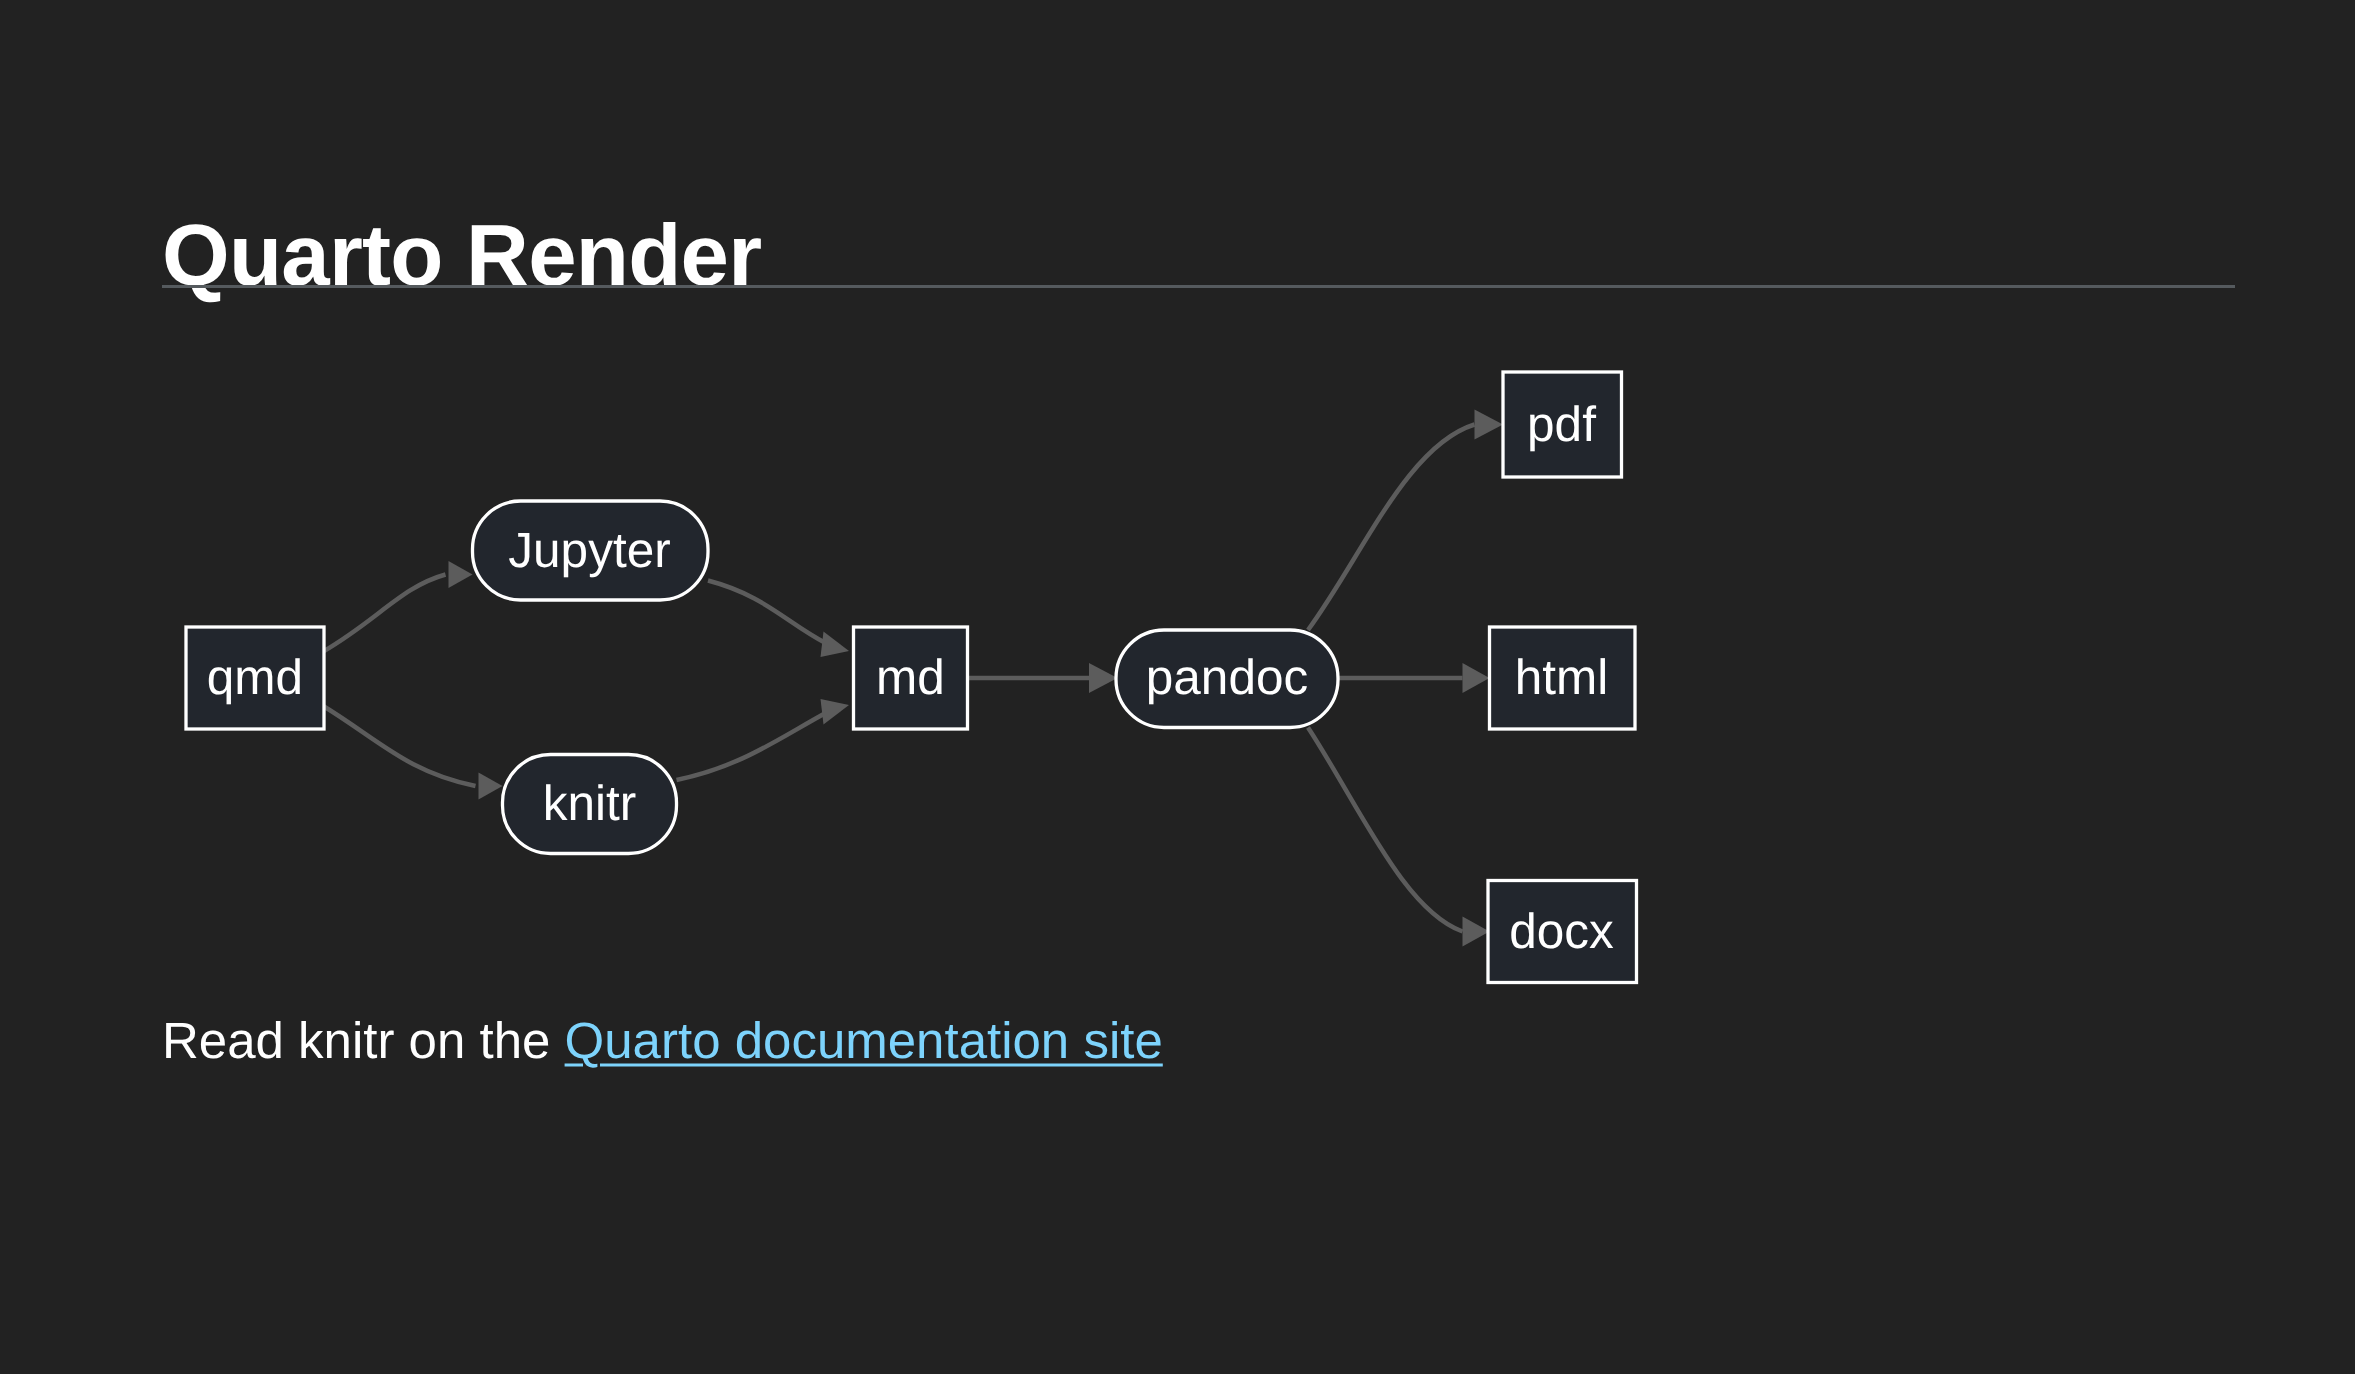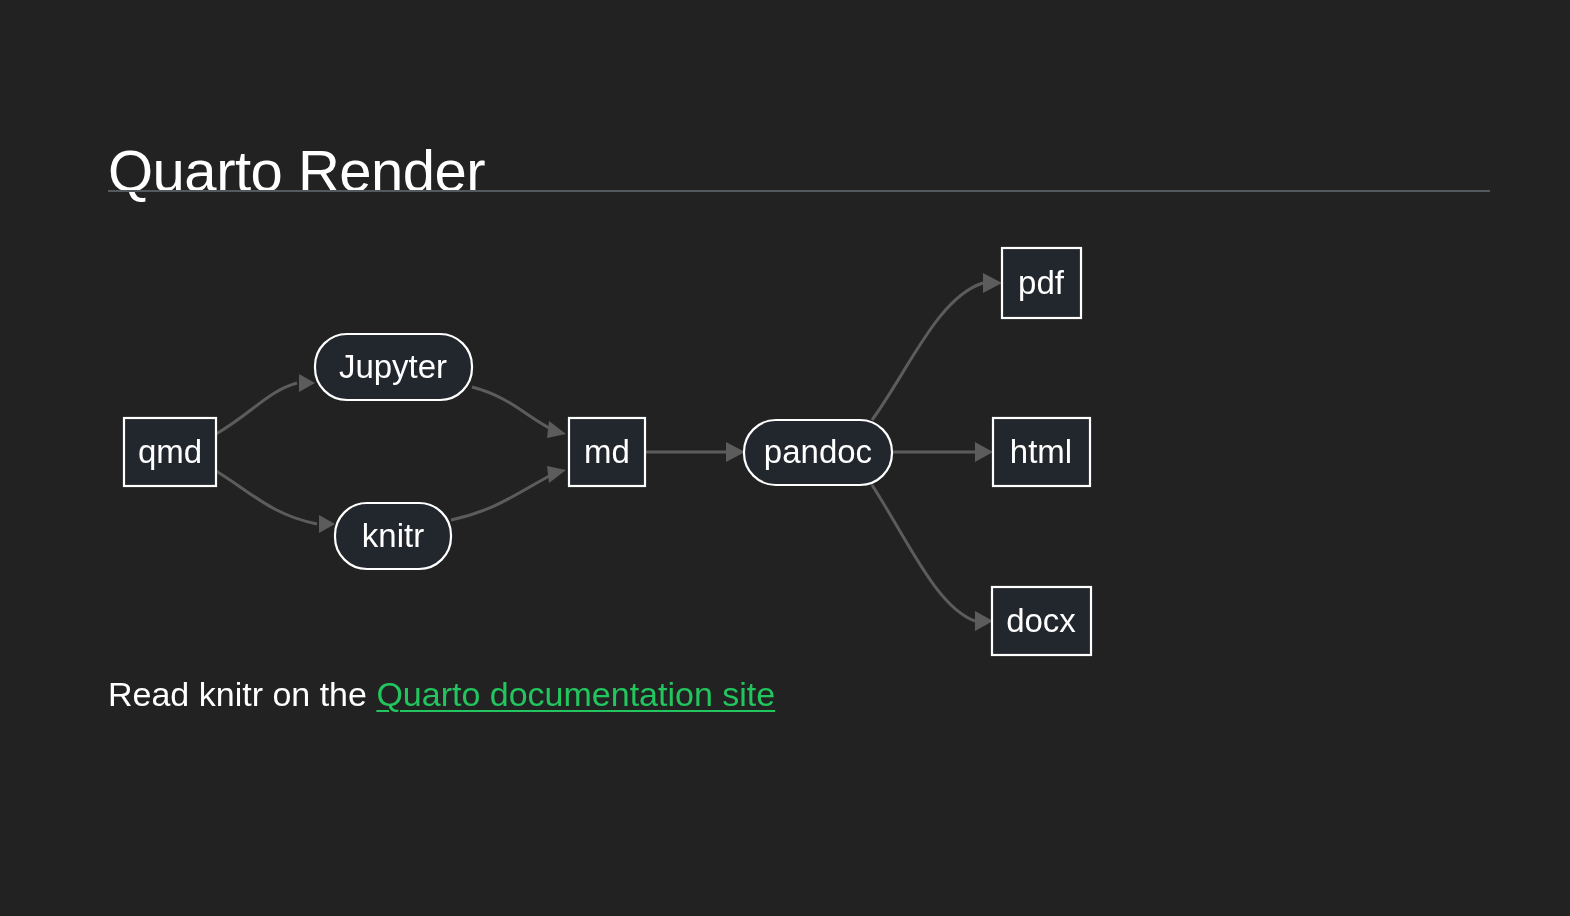--- a/index.html
+++ b/index.html
@@ -19,21 +19,21 @@
     position: absolute;
     inset: 0;
     width: 1570px;
     height: 916px;
   }
   .slide-title {
     position: absolute;
     left: 108px;
     top: 103px;
     font-size: 58px;
-    font-weight: 400;
+    font-weight: 700;
     color: #ffffff;
     letter-spacing: -0.5px;
     line-height: 1.0;
     white-space: nowrap;
   }
   .title-rule {
     position: absolute;
     left: 108px;
     top: 190px;
     width: 1382px;
@@ -76,21 +76,21 @@
   .footer-line {
     position: absolute;
     left: 108px;
     top: 672px;
     font-size: 34px;
     color: #ffffff;
     line-height: 1.35;
     white-space: nowrap;
   }
   .footer-line .doc-link {
-    color: #22c55e;
+    color: #7dd3fc;
     text-decoration: underline;
     text-underline-offset: 4px;
     text-decoration-thickness: 2px;
     cursor: pointer;
   }
 </style>
 </head>
 <body>
 
 <div class="slide">

